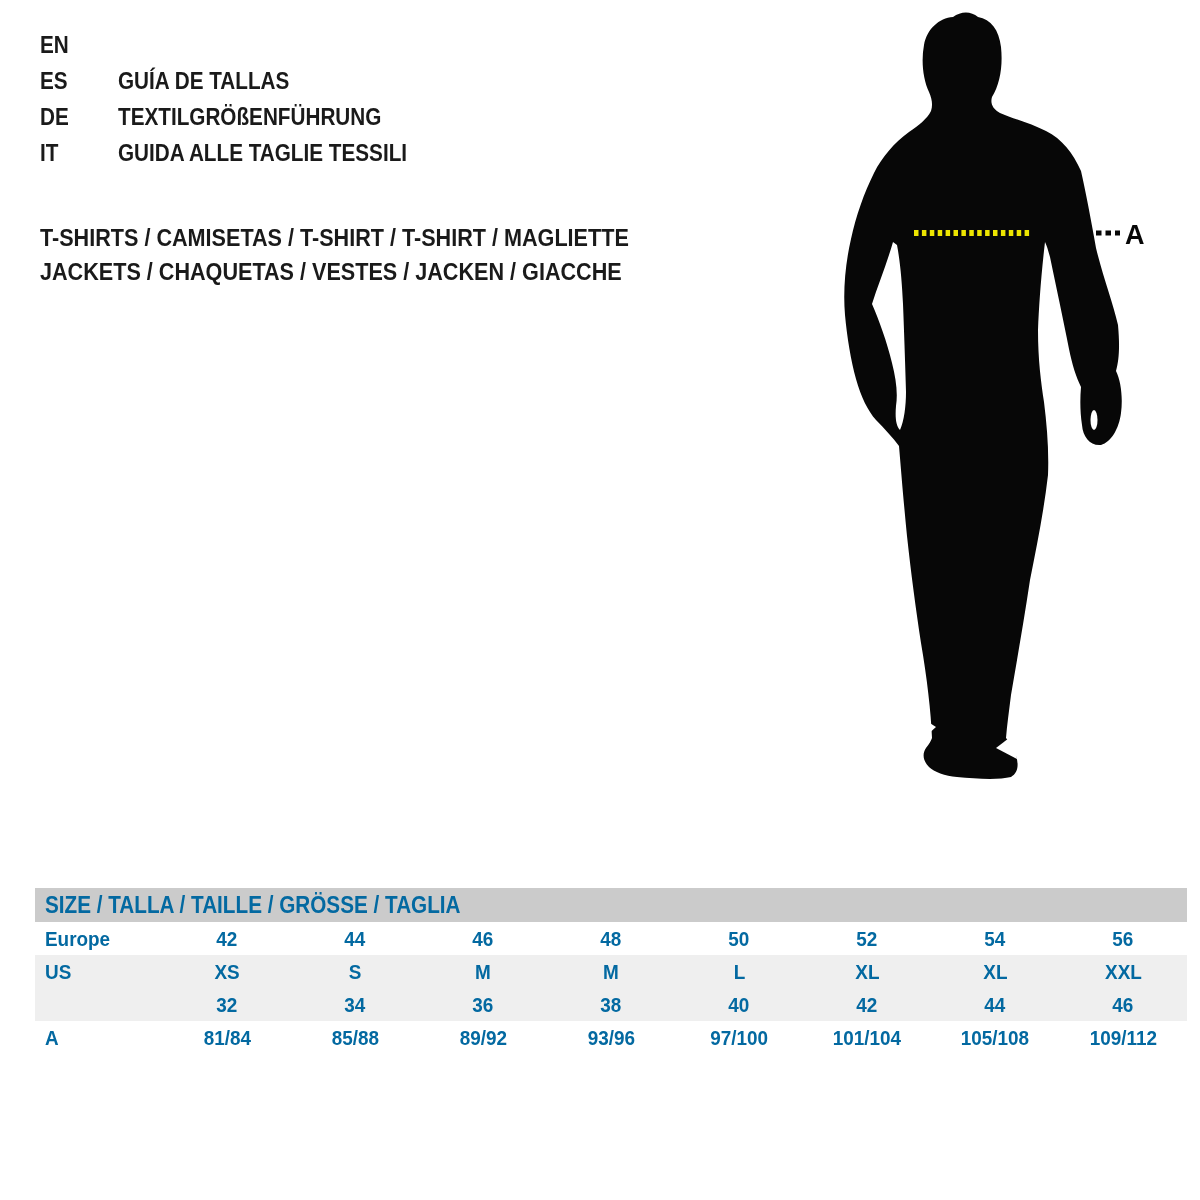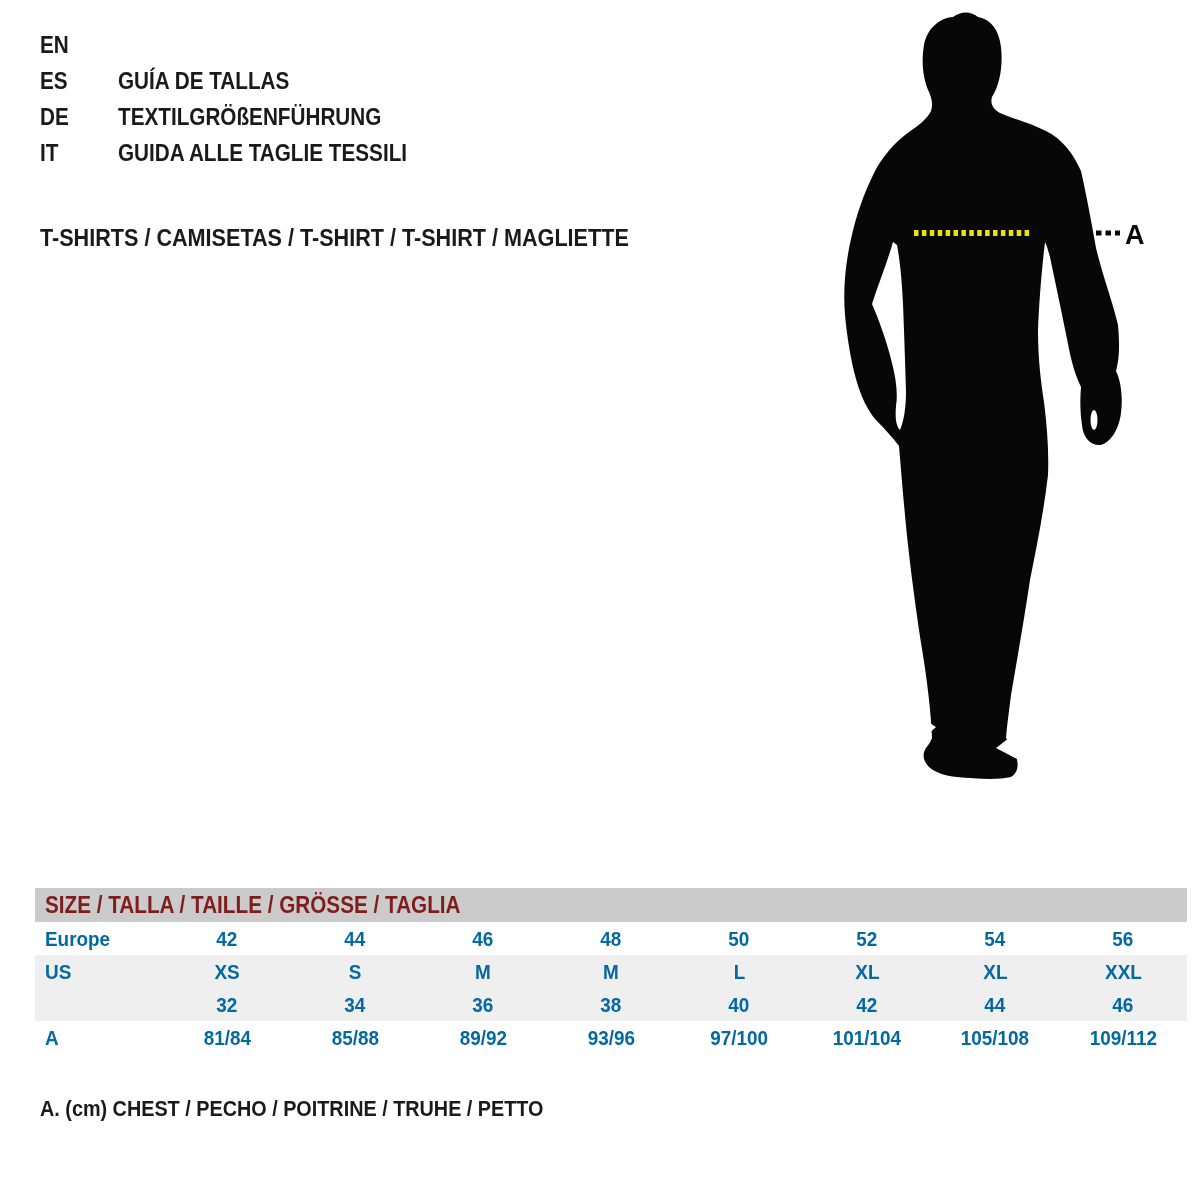--- a/index.html
+++ b/index.html
@@ -22,21 +22,21 @@
 
   
   .figure{position:absolute;left:830px;top:0;width:320px;height:800px;}
 
   
   .section-title{position:absolute;left:40px;top:841px;font-size:21px;font-weight:bold;}
 
   
   .size-table{position:absolute;left:35px;top:888px;width:1152px;}
   .table-header{
-    height:34px;line-height:34px;background:#cbcbcb;color:#7f1d1d;
+    height:34px;line-height:34px;background:#cbcbcb;color:#0369a1;
     font-size:23px;font-weight:bold;padding-left:10px;box-sizing:border-box;
   }
   .t-row{display:flex;height:33px;line-height:33px;font-size:21px;font-weight:bold;color:#0369a1;}
   .t-label{width:128px;padding-left:10px;box-sizing:border-box;text-align:left;}
   .t-cell{flex:1;text-align:center;}
   .band{background:#efefef;}
 
   
   .footnote{position:absolute;left:40px;top:1096px;font-size:22px;font-weight:bold;}
 </style>
@@ -58,20 +58,21 @@
       <div><span class="cond">TEXTILGRÖßENFÜHRUNG</span></div>
     </div>
     <div class="lang-row">
       <div class="lang-code"><span class="cond">IT</span></div>
       <div><span class="cond">GUIDA ALLE TAGLIE TESSILI</span></div>
     </div>
   </div>
 
   <div class="product-lines">
     <div class="product-line"><span class="cond">T-SHIRTS / CAMISETAS / T-SHIRT / T-SHIRT / MAGLIETTE</span></div>
+    <div class="product-line"><span class="cond">JACKETS / CHAQUETAS / VESTES / JACKEN / GIACCHE</span></div>
   </div>
 
   <div class="figure">
     <svg width="320" height="800" viewBox="0 0 320 800" xmlns="http://www.w3.org/2000/svg">
 
       <path fill="#070707" d="
         M 123 17
         C 131 11 141 11 148 17
         C 161 19 169 30 171 47
         C 173 66 170 84 162 97
@@ -189,17 +190,14 @@
       <div class="t-cell"><span class="cond-c">85/88</span></div>
       <div class="t-cell"><span class="cond-c">89/92</span></div>
       <div class="t-cell"><span class="cond-c">93/96</span></div>
       <div class="t-cell"><span class="cond-c">97/100</span></div>
       <div class="t-cell"><span class="cond-c">101/104</span></div>
       <div class="t-cell"><span class="cond-c">105/108</span></div>
       <div class="t-cell"><span class="cond-c">109/112</span></div>
     </div>
   </div>
 
-  <div class="footnote">
-    <span class="cond">A. (cm) CHEST / PECHO / POITRINE / TRUHE / PETTO</span>
-  </div>
 
 </div>
 
 </body></html>

